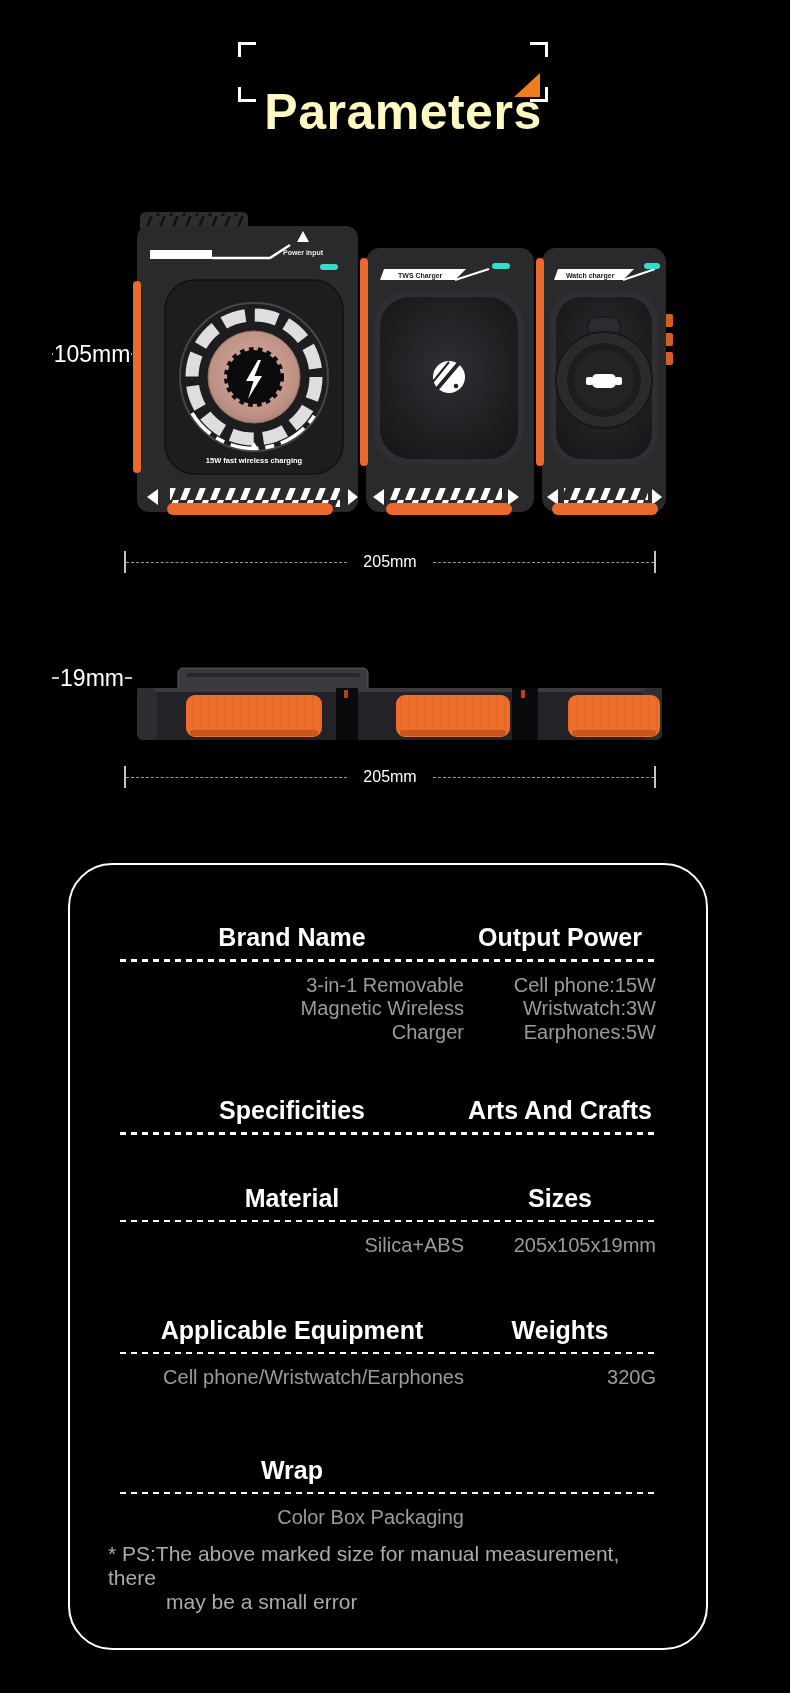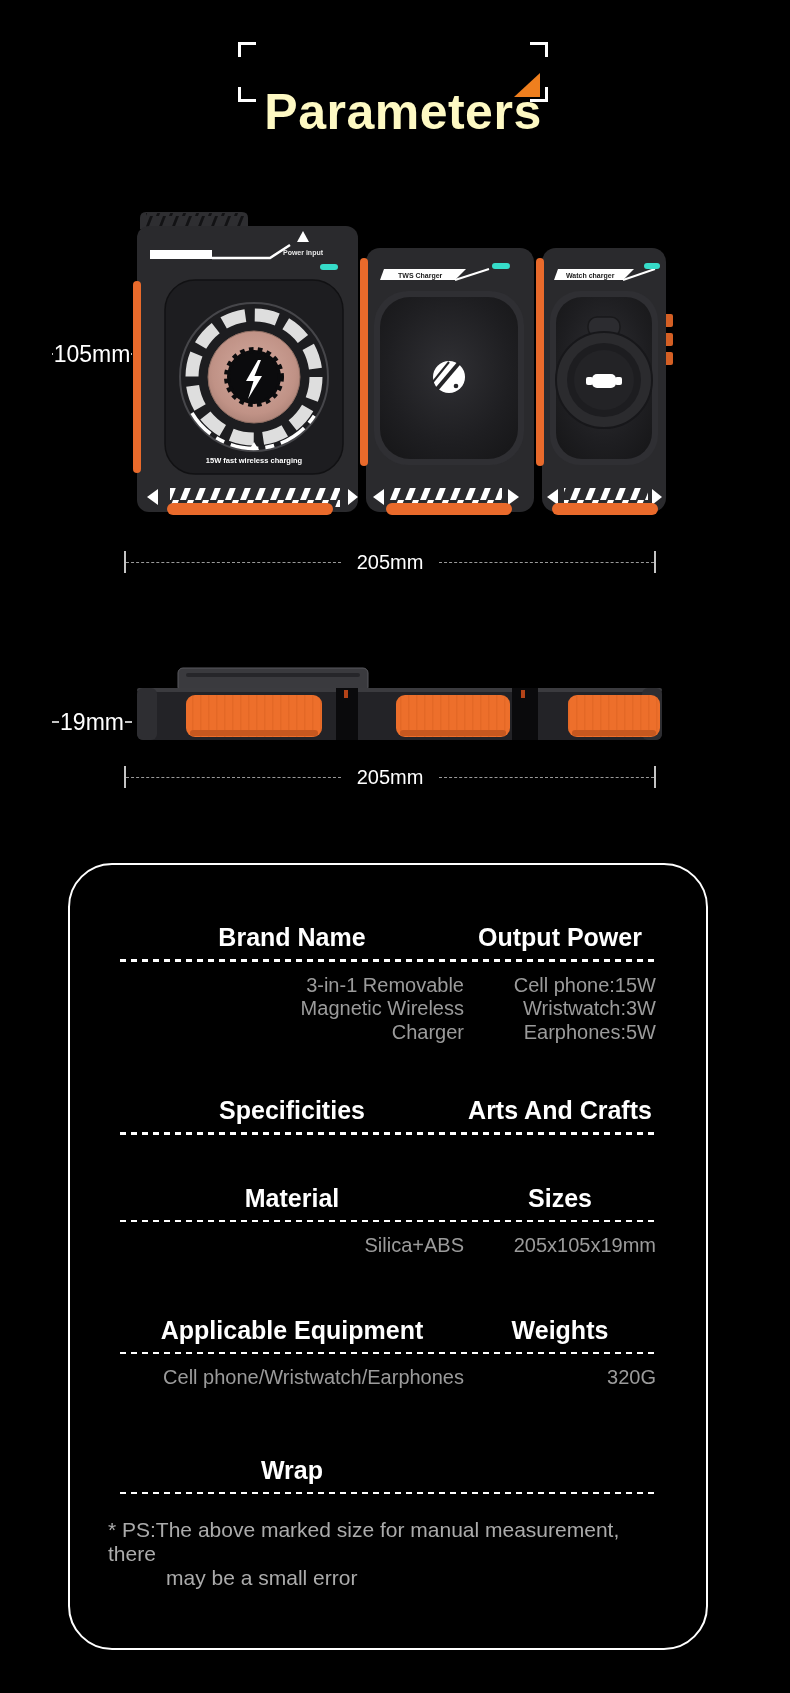--- a/index.html
+++ b/index.html
@@ -25,21 +25,21 @@
     border-left:26px solid transparent; border-bottom:24px solid #ef7f1e; }
 
   
   .vdim { position:absolute; display:flex; flex-direction:row; align-items:center; }
   .vdim .tick { width:30px; height:0; border-top:2px solid #c4c4c4; }
   .vdim .dseg { flex:1; width:0; border-left:1.5px dashed #9a9a9a; }
   .vdim .dlabel { color:#fff; font-size:23px; padding:6px 0; white-space:nowrap; }
   .hdim { position:absolute; display:flex; align-items:center; }
   .hdim .tick { width:0; height:22px; border-left:2px solid #c4c4c4; }
   .hdim .dseg { flex:1; height:0; border-top:1.5px dashed #9a9a9a; }
-  .hdim .dlabel { color:#fff; font-size:20px; padding:0 16px; white-space:nowrap; }
+  .hdim .dlabel { color:#fff; font-size:16px; padding:0 16px; white-space:nowrap; }
 
   .prod-svg { position:absolute; }
 
   
   .spec-box {
     position:absolute; left:68px; top:863px; width:640px; height:787px;
     border:2.5px solid #fff; border-radius:44px; box-sizing:border-box;
     padding:56px 50px 0 50px;
   }
   .spec-heads, .spec-vals { display:grid; grid-template-columns:344px 1fr; }
@@ -206,21 +206,21 @@
         <rect x="186" y="695" width="136" height="42" rx="9" fill="url(#padrib)" opacity="0.45"></rect>
         <rect x="396" y="695" width="114" height="42" rx="9" fill="url(#padrib)" opacity="0.45"></rect>
         <rect x="568" y="695" width="92" height="42" rx="9" fill="url(#padrib)" opacity="0.45"></rect>
         <rect x="190" y="730" width="128" height="6" rx="3" fill="#c6581f"></rect>
         <rect x="400" y="730" width="106" height="6" rx="3" fill="#c6581f"></rect>
         <rect x="572" y="730" width="84" height="6" rx="3" fill="#c6581f"></rect>
       </g>
     </g>
   </svg>
 
-  <div class="vdim" style="left:52px;top:696px;width:80px;height:52px">
+  <div class="vdim" style="left:52px;top:652px;width:80px;height:52px">
     <span class="tick"></span>
     <span class="dseg"></span>
     <span class="dlabel" style="padding:1px 0">19mm</span>
     <span class="dseg"></span>
     <span class="tick"></span>
   </div>
 
   <div class="hdim" style="left:124px;top:766px;width:532px;height:22px">
     <span class="tick"></span>
     <span class="dseg"></span>
@@ -279,20 +279,21 @@
       </div>
     </div>
 
     <div class="spec-row">
       <div class="spec-heads">
         <h3>Wrap</h3>
         <h3></h3>
       </div>
       <div class="dashline"></div>
       <div class="spec-vals">
+        <p>Color Box Packaging</p>
         <p></p>
       </div>
     </div>
 
     <div class="footnote">
       <div class="l1">* PS:The above marked size for manual measurement, there</div>
       <div class="l2">may be a small error</div>
     </div>
 
   </div>

